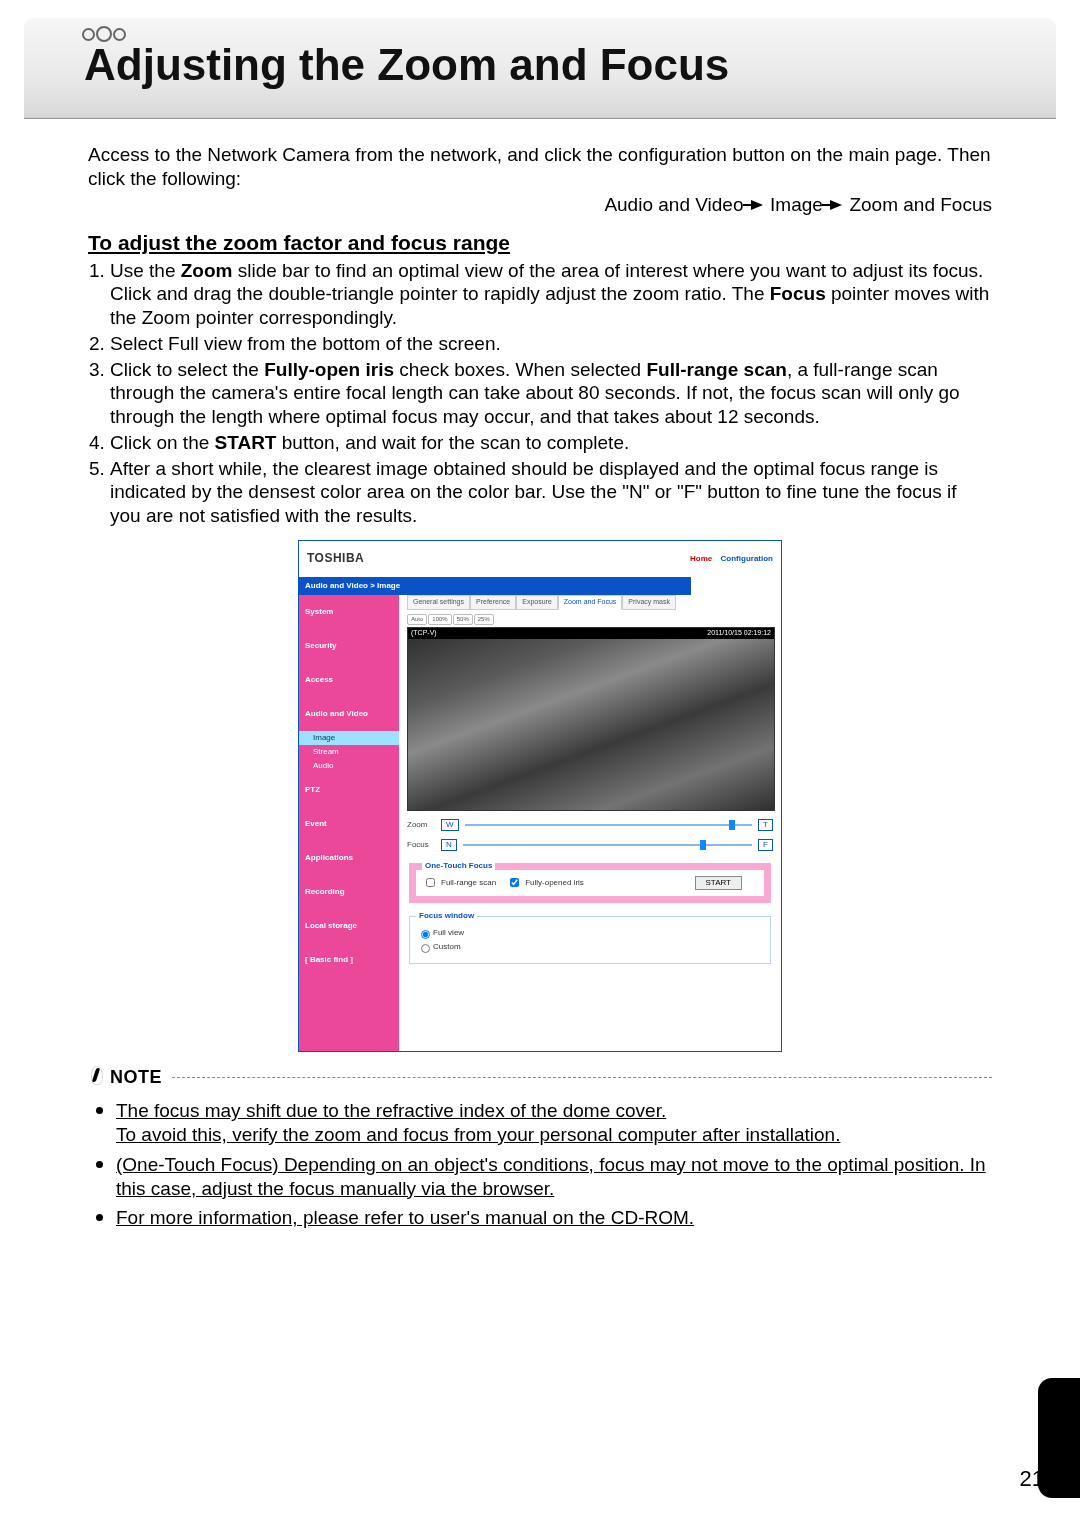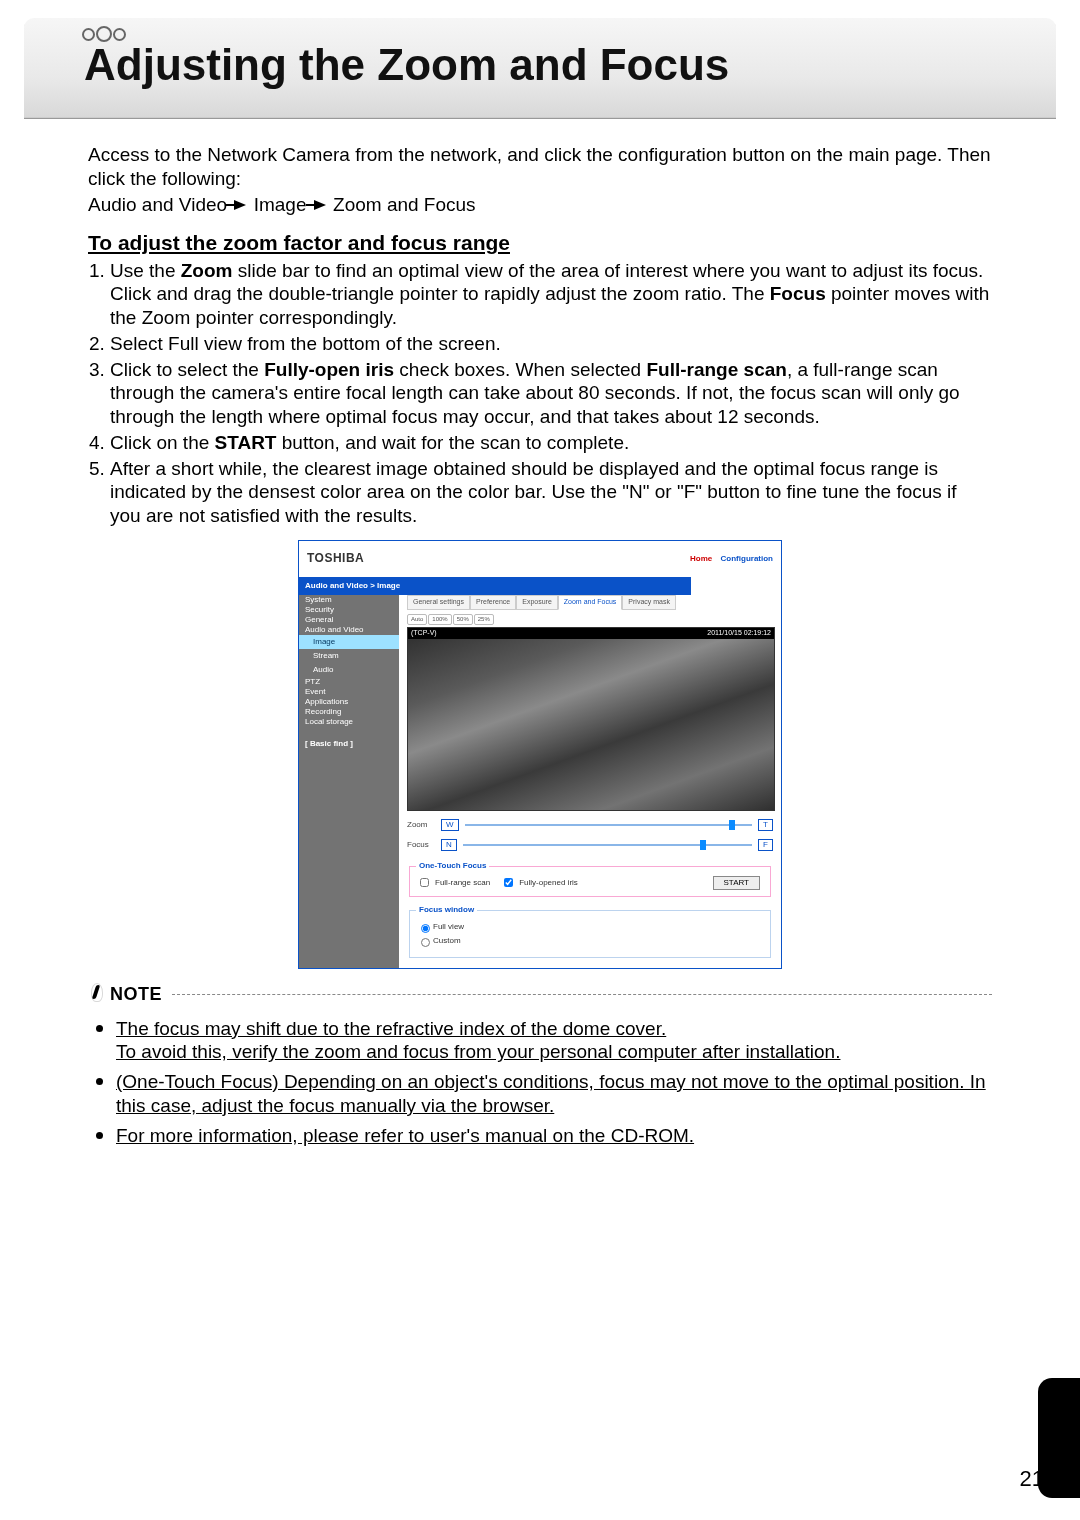--- a/index.html
+++ b/index.html
@@ -37,21 +37,21 @@
     position: absolute;
     left: 60px; top: 22px;
     font-size: 44px;
     font-weight: bold;
     color: #111;
   }
   .content {
     padding: 24px 88px 0 88px;
     line-height: 1.25;
   }
-  .nav-path { margin-top: 2px; }
+  .nav-path { margin-top: 2px; text-align: right; }
   .arrow {
     display: inline-block;
     width: 0; height: 0;
     border-top: 5px solid transparent;
     border-bottom: 5px solid transparent;
     border-left: 12px solid #000;
     vertical-align: middle;
     margin: 0 2px;
     position: relative;
   }
@@ -91,33 +91,33 @@
     justify-content: space-between;
     padding: 0 8px;
   }
   .shot-logo { font-weight: bold; font-size: 12px; letter-spacing: 0.5px; color: #333; }
   .shot-links { font-size: 8px; }
   .shot-links span:first-child { color: #c00; font-weight: bold; }
   .shot-links span:last-child { color: #0a52c8; font-weight: bold; margin-left: 6px; }
   .shot-body { display: flex; }
   .shot-side {
     width: 100px;
-    background: #737373;
+    background: #ec4899;
     color: #fff;
     font-size: 8px;
     padding: 0 0 80px 0;
   }
   .shot-crumb {
     background: #0a52c8;
     color: #fff;
     font-size: 8px;
     font-weight: bold;
     padding: 4px 6px;
   }
-  .side-item { padding: 0 6px; font-weight: normal; }
+  .side-item { padding: 12px 6px; font-weight: bold; }
   .side-sub { padding: 2px 6px 2px 14px; }
   .side-sub.active { background: #9de1ff; color: #04365f; }
   .side-basic { padding: 6px 6px; font-weight: bold; color: #fff; margin-top: 6px;}
   .shot-main {
     flex: 1;
     background: #fff;
     padding: 6px 8px 10px 8px;
   }
   .shot-tabs { display: flex; gap: 0; font-size: 7px; color: #555; }
   .shot-tab { border: 1px solid #ccc; padding: 2px 5px; background: #f4f4f4;}
@@ -130,21 +130,21 @@
     height: 182px;
     width: 100%;
     border:1px solid #333;
   }
   .viewer-top { position:absolute; top:0; left:0; right:0; background:#000; color:#fff; font-size:7px; padding:1px 3px; display:flex; justify-content:space-between;}
   .slider-row { display:flex; align-items:center; gap:6px; margin-top:8px; font-size:8px; color:#444;}
   .slider-row .lbl { width:28px;}
   .slider-row .btn { border:1px solid #0a52c8; color:#0a52c8; padding:0 4px; font-size:8px;}
   .slider-row .track { flex:1; height:2px; background:#8ab6e8; position:relative;}
   .slider-row .thumb { position:absolute; top:-4px; width:6px; height:10px; background:#0a8bff;}
-  fieldset.otf { border:1px solid #f9a8d4; margin-top:10px; font-size:8px; padding:4px 10px 6px 6px;}
+  fieldset.otf { border:7px solid #f9a8d4; margin-top:10px; font-size:8px; padding:4px 22px 6px 6px;}
   fieldset.otf legend { color:#0a52c8; font-size:8px; font-weight:bold; padding:0 3px;}
   .otf-row { display:flex; align-items:center; gap:10px;}
   .otf-row label { display:flex; align-items:center; gap:3px; color:#333;}
   .otf-row input[type=checkbox]{ width:9px; height:9px; }
   .start-btn { border:1px solid #888; background:#eee; font-size:8px; padding:1px 10px; margin-left:auto;}
   fieldset.fw { border:1px solid #bcd3ee; margin-top:8px; font-size:8px; padding:4px 6px 8px 6px;}
   fieldset.fw legend { color:#0a52c8; font-size:8px; font-weight:bold; padding:0 3px;}
   .fw-row label { display:block; margin:2px 0; color:#333; font-size:8px;}
   .fw-row input[type=radio]{ width:9px; height:9px; vertical-align:middle; margin-right:3px;}
   
@@ -237,21 +237,21 @@
       <span class="shot-links">
         <span>Home</span>
         <span>Configuration</span>
       </span>
     </div>
     <div class="shot-body">
       <div class="shot-side">
         <div class="shot-crumb" style="position:relative; margin-left:0; width:380px; z-index:2;">Audio and Video  &gt;  Image</div>
         <div class="side-item">System</div>
         <div class="side-item">Security</div>
-        <div class="side-item">General</div>
+        <div class="side-item">Access</div>
         <div class="side-item">Audio and Video</div>
         <div class="side-sub active">Image</div>
         <div class="side-sub">Stream</div>
         <div class="side-sub">Audio</div>
         <div class="side-item">PTZ</div>
         <div class="side-item">Event</div>
         <div class="side-item">Applications</div>
         <div class="side-item">Recording</div>
         <div class="side-item">Local storage</div>
         <div class="side-basic">[ Basic find ]</div>

